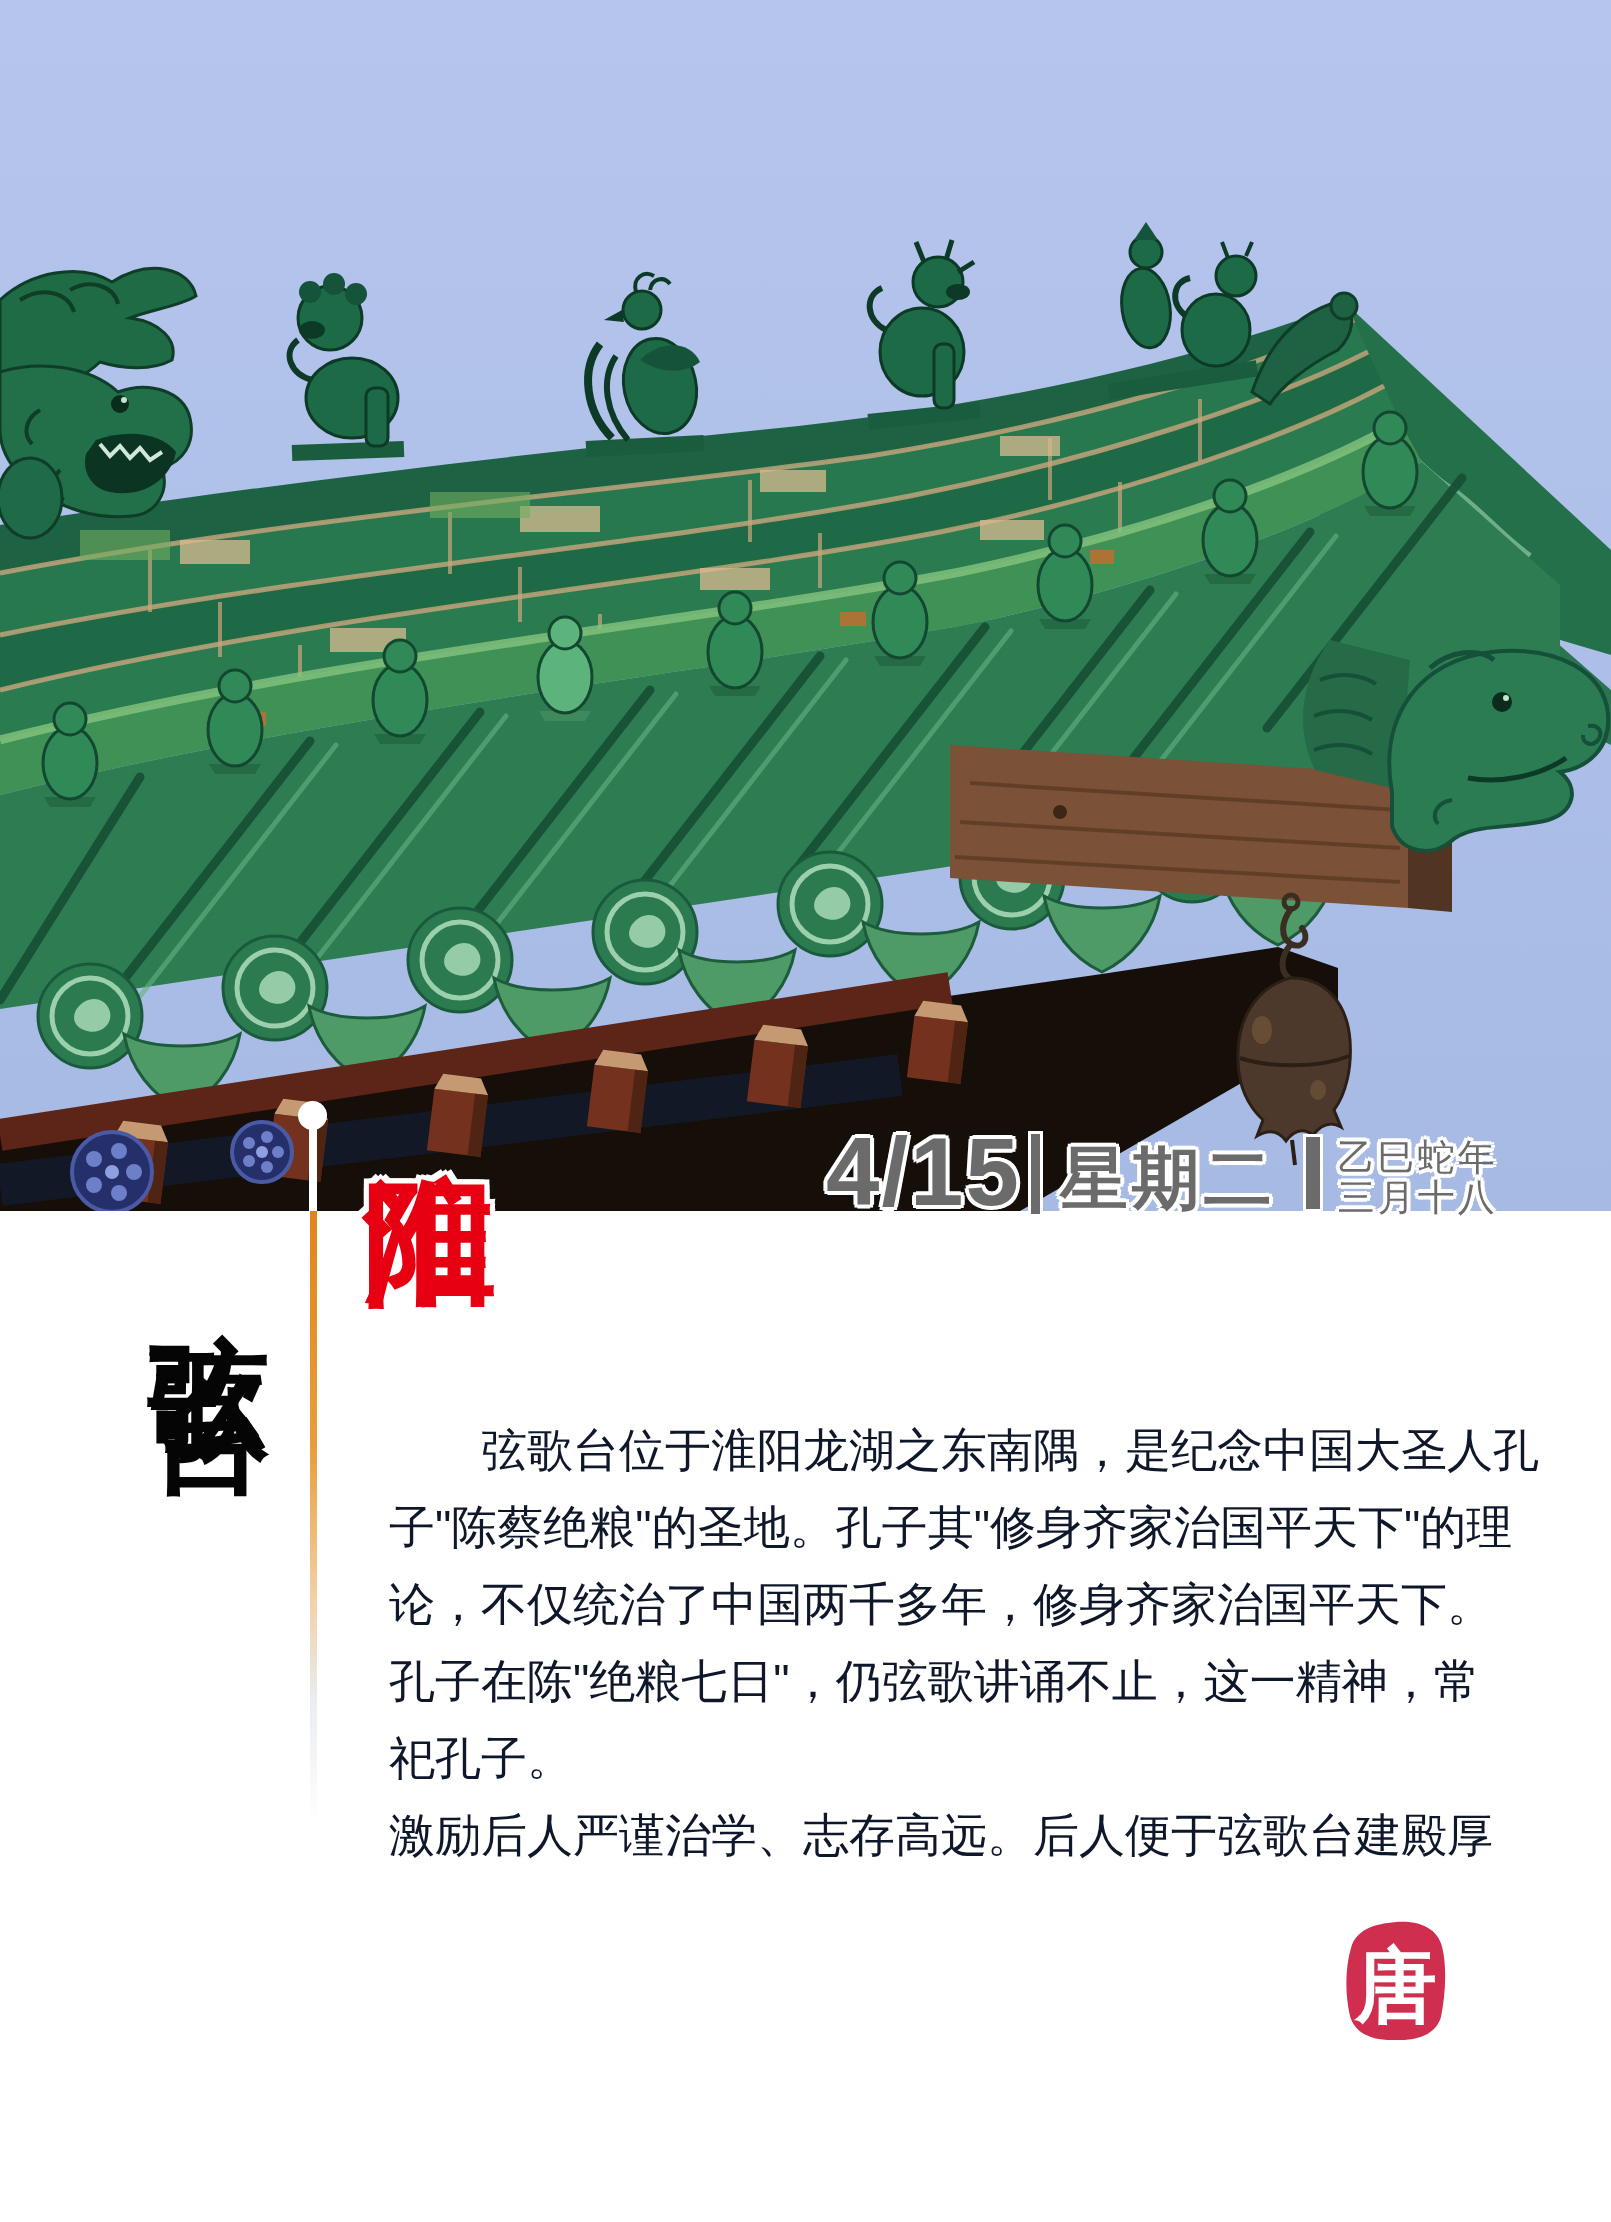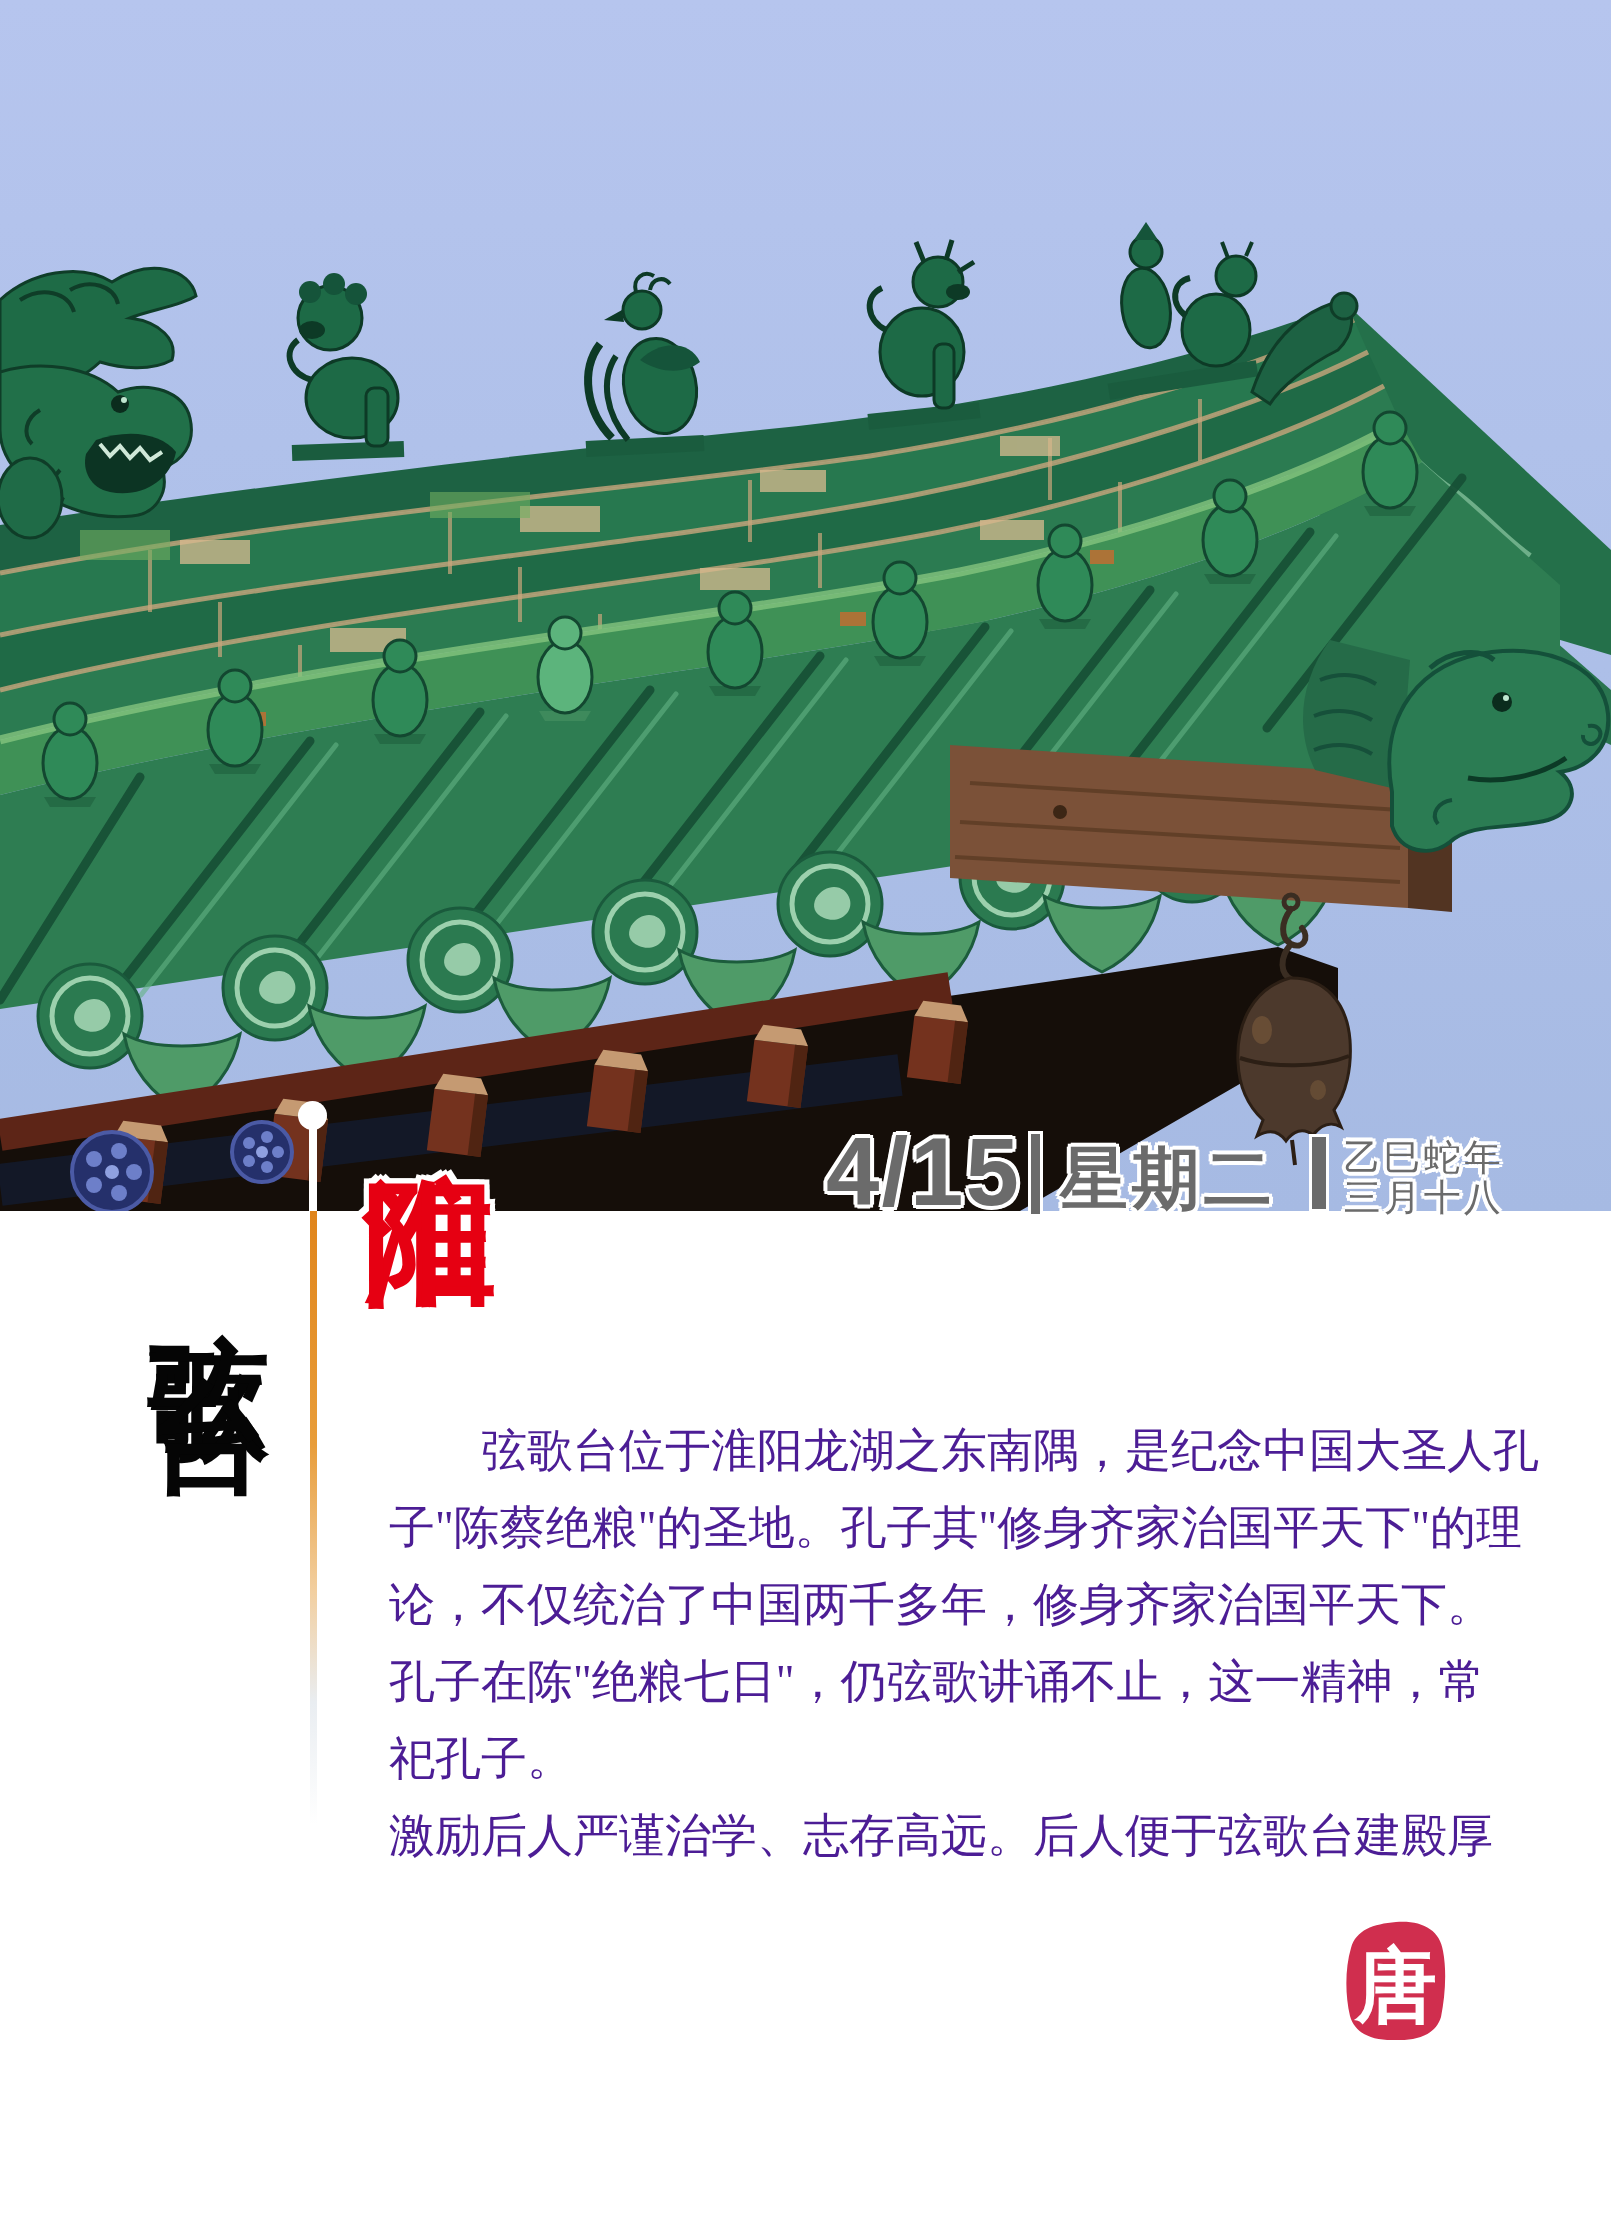--- a/index.html
+++ b/index.html
@@ -25,21 +25,21 @@
       -3px 0 0 #fff, 3px 0 0 #fff,
       -3px 3px 0 #fff, 0 3px 0 #fff, 3px 3px 0 #fff,
       -4px 0 0 #fff, 4px 0 0 #fff, 0 -4px 0 #fff, 0 4px 0 #fff;
   }
   .d-main{font-size:96px;font-weight:800;line-height:0.95;letter-spacing:2px;}
   .d-sep{
     display:inline-block;width:9px;height:80px;margin:0 0 3px 10px;
     background:#6b6b6b;box-shadow:0 0 0 3px #fff;
     color:transparent;overflow:hidden;font-size:2px;
   }
-  .d-week{font-size:68px;font-weight:700;line-height:1;margin:0 14px 5px 20px;letter-spacing:4px;}
+  .d-week{font-size:68px;font-weight:700;line-height:1;margin:0 8px 5px 20px;letter-spacing:4px;}
   .d-div{
     display:inline-block;width:14px;height:72px;margin:0 18px 8px 22px;
     background:#6b6b6b;box-shadow:0 0 0 3px #fff;
     color:transparent;overflow:hidden;font-size:2px;
   }
   .d-lunar{font-size:37px;font-weight:500;line-height:1.07;margin-bottom:0;letter-spacing:3px;}
   
   .tl-dot{position:absolute;left:298px;top:1101px;width:29px;height:29px;border-radius:50%;background:#ffffff;z-index:6;}
   .tl-line-white{position:absolute;left:309px;top:1126px;width:8px;height:85px;background:#ffffff;z-index:6;}
   .tl-line-orange{
@@ -61,22 +61,22 @@
   .title-site{
     position:absolute;left:148px;top:1233px;z-index:7;
     writing-mode:vertical-rl;text-orientation:upright;
     font-family:"Liberation Serif", serif;
     font-size:121px;font-weight:900;line-height:1;letter-spacing:22px;
     color:#050505;
   }
   
   .article{
     position:absolute;left:389px;top:1412px;width:1152px;z-index:4;
-    font-size:46px;line-height:77px;color:#4c1d95;
-    font-family:Liberation Serif, serif;font-weight:400;
+    font-size:46px;line-height:77px;color:#0f172a;
+    font-family:Liberation Sans, sans-serif;font-weight:400;
   }
   .article p{margin:0;}
   .article p.indent{text-indent:2em;}
   
   .seal{position:absolute;left:1342px;top:1920px;width:108px;height:122px;z-index:7;}
   .seal svg{display:block;width:100%;height:100%;}
 </style>
 </head>
 <body>
 

